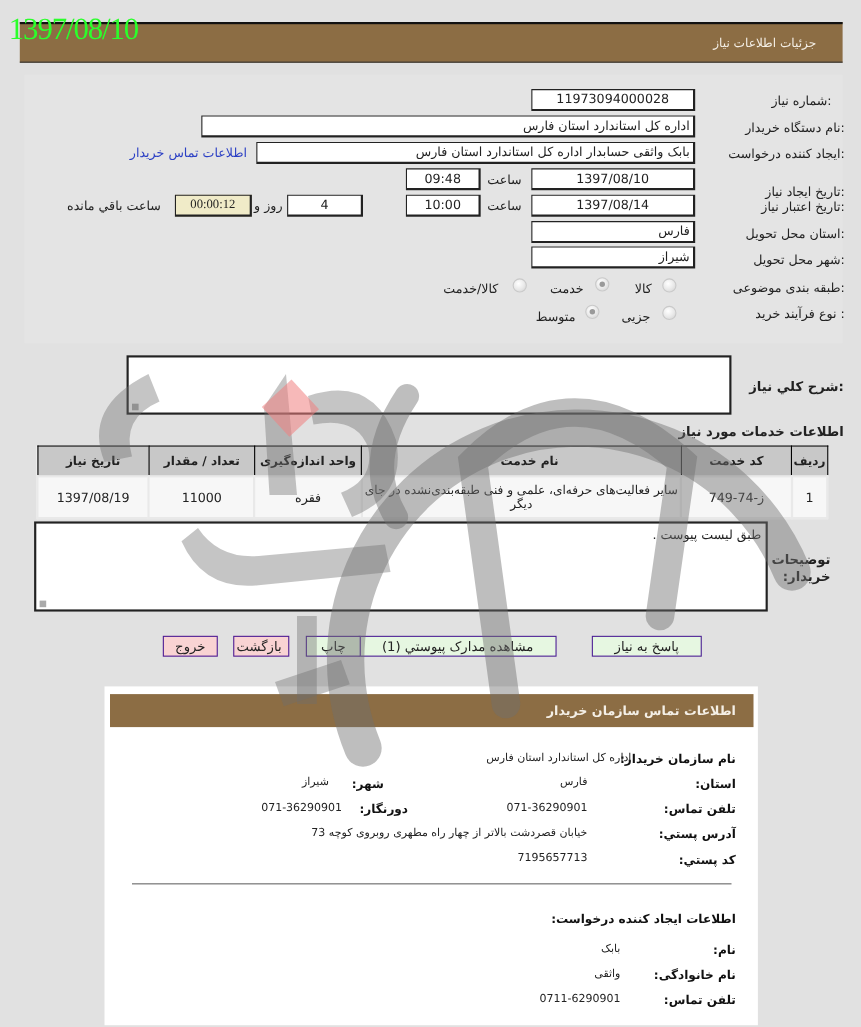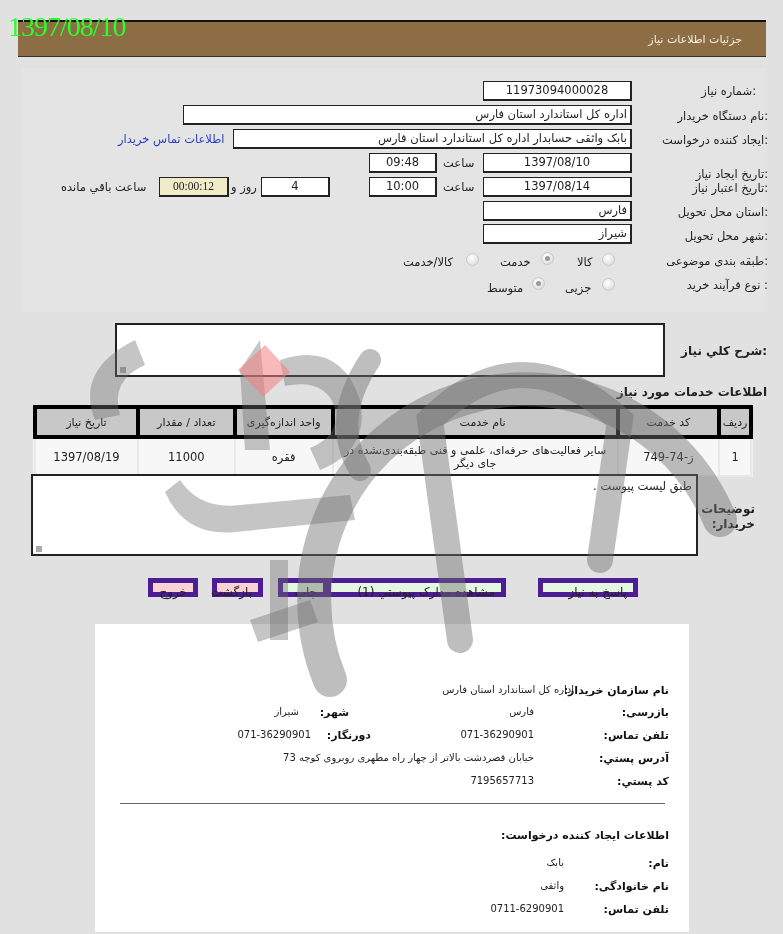--- a/index.html
+++ b/index.html
@@ -57,32 +57,32 @@
     background-image: radial-gradient(#aaa 1px, transparent 1px); background-size: 2px 2px; }
 
   .section-title { font-weight: bold; font-size: 12px; color: #222; }
 
   
   #services-table {
     left: 33px; top: 405px; width: 720px; border-collapse: collapse; direction: rtl;
     background: #f2f2f2;
   }
   #services-table th {
-    background: #c8c8c8; font-weight: normal; font-size: 11px; height: 24px;
-    border: 4px solid #000000; color: #222;
+    background: #c8c8c8; font-weight: bold; font-size: 11px; height: 24px;
+    border: 1px solid #000000; color: #222;
   }
   #services-table td {
     background: #f7f7f7; font-size: 11.5px; height: 34px; text-align: center;
     border: 2px solid #e9e9e9; color: #222;
   }
 
   
   .btn {
-    position: absolute; height: 19px; box-sizing: border-box; border: 5px solid #4c1d95;
-    font-size: 12px; line-height: 17px; text-align: right; color: #222;
+    position: absolute; height: 19px; box-sizing: border-box; border: 1px solid #4c1d95;
+    font-size: 12px; line-height: 17px; text-align: center; color: #222;
     font-family: "DejaVu Sans", sans-serif; direction: rtl; cursor: pointer;
   }
   .btn.green { background: #e6f7e1; }
   .btn.red { background: #f9d3d3; }
 
   
   #contact-card { left: 95px; top: 624px; width: 594px; height: 308px; background: #fff; }
   #contact-header { left: 5px; top: 7px; width: 585px; height: 30px; background: #8c6d44; }
   #contact-header .t { right: 16px; top: 8px; color: #f4efe6; font-weight: bold; font-size: 11.5px; }
   .c-lbl { font-weight: bold; font-size: 11px; color: #111; white-space: nowrap; direction: rtl; }
@@ -182,25 +182,28 @@
   <span class="grip"></span>
 </div>
 
 <button class="btn green" style="left:538px;top:578px;width:100px;">پاسخ به نیاز</button>
 <button class="btn green" style="left:326px;top:578px;width:180px;">مشاهده مدارک پیوستي (1)</button>
 <button class="btn green" style="left:278px;top:578px;width:50px;">چاپ</button>
 <button class="btn red" style="left:212px;top:578px;width:51px;">بازگشت</button>
 <button class="btn red" style="left:148px;top:578px;width:50px;">خروج</button>
 
 <div id="contact-card" class="abs">
+  <div id="contact-header" class="abs">
+    <span class="abs t">اطلاعات تماس سازمان خریدار</span>
+  </div>
 
   <span class="abs c-lbl" style="right:20px;top:60px;">نام سازمان خریدار:</span>
   <span class="abs c-val" style="right:115px;top:60px;">اداره کل استاندارد استان فارس</span>
 
-  <span class="abs c-lbl" style="right:20px;top:82px;">بازرسی:</span>
+  <span class="abs c-lbl" style="right:20px;top:82px;">استان:</span>
   <span class="abs c-val" style="right:155px;top:82px;">فارس</span>
   <span class="abs c-lbl" style="right:340px;top:82px;">شهر:</span>
   <span class="abs c-val" style="right:390px;top:82px;">شیراز</span>
 
   <span class="abs c-lbl" style="right:20px;top:105px;">تلفن تماس:</span>
   <span class="abs c-val" style="right:155px;top:105px;">071-36290901</span>
   <span class="abs c-lbl" style="right:318px;top:105px;">دورنگار:</span>
   <span class="abs c-val" style="right:378px;top:105px;">071-36290901</span>
 
   <span class="abs c-lbl" style="right:20px;top:128px;">آدرس پستي:</span>

